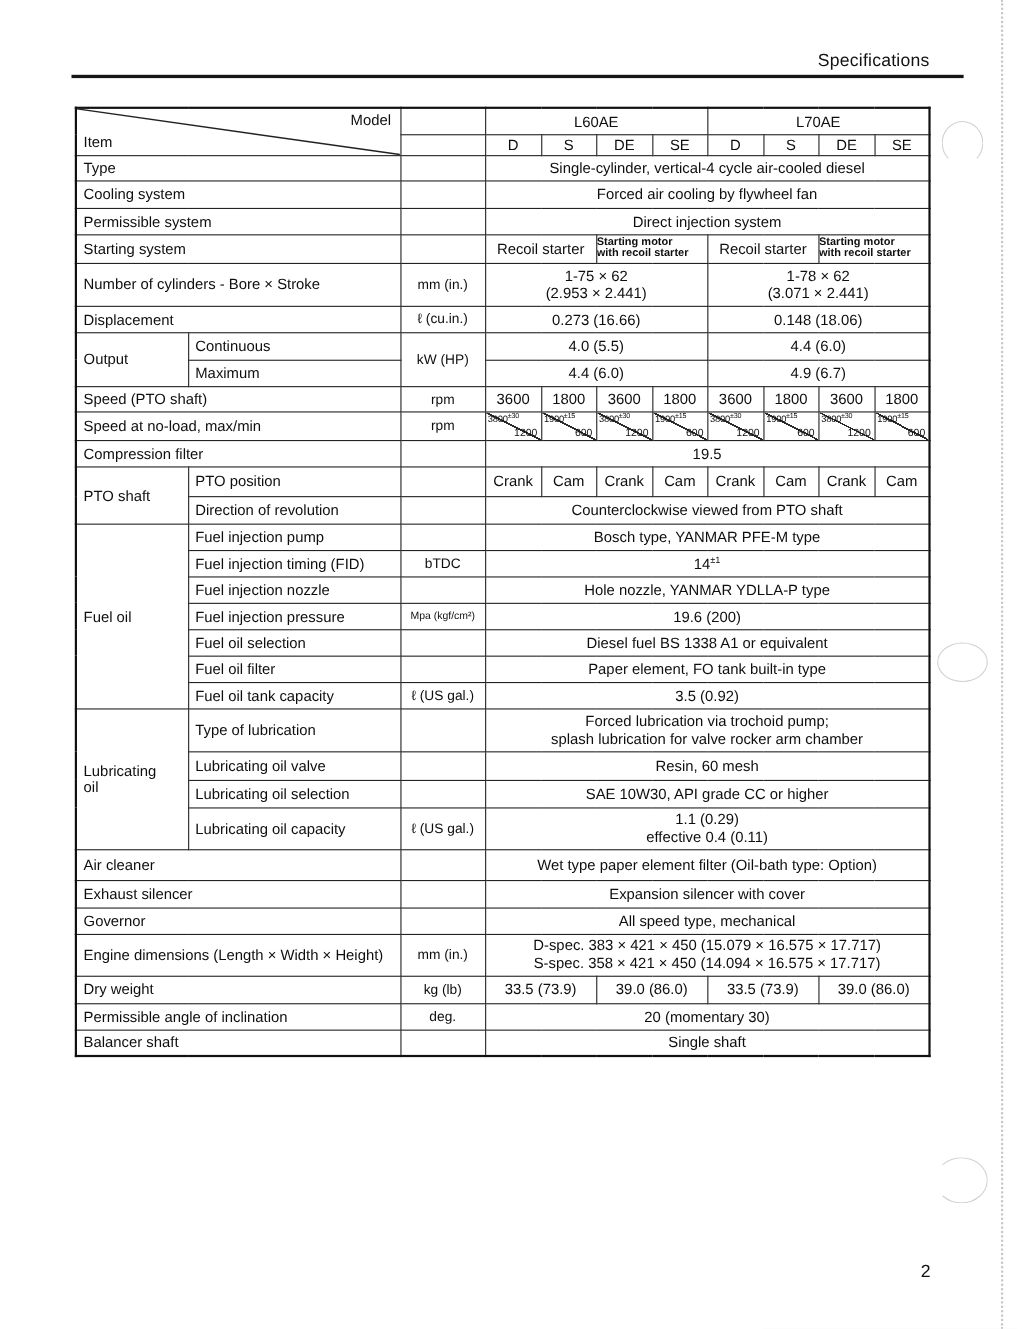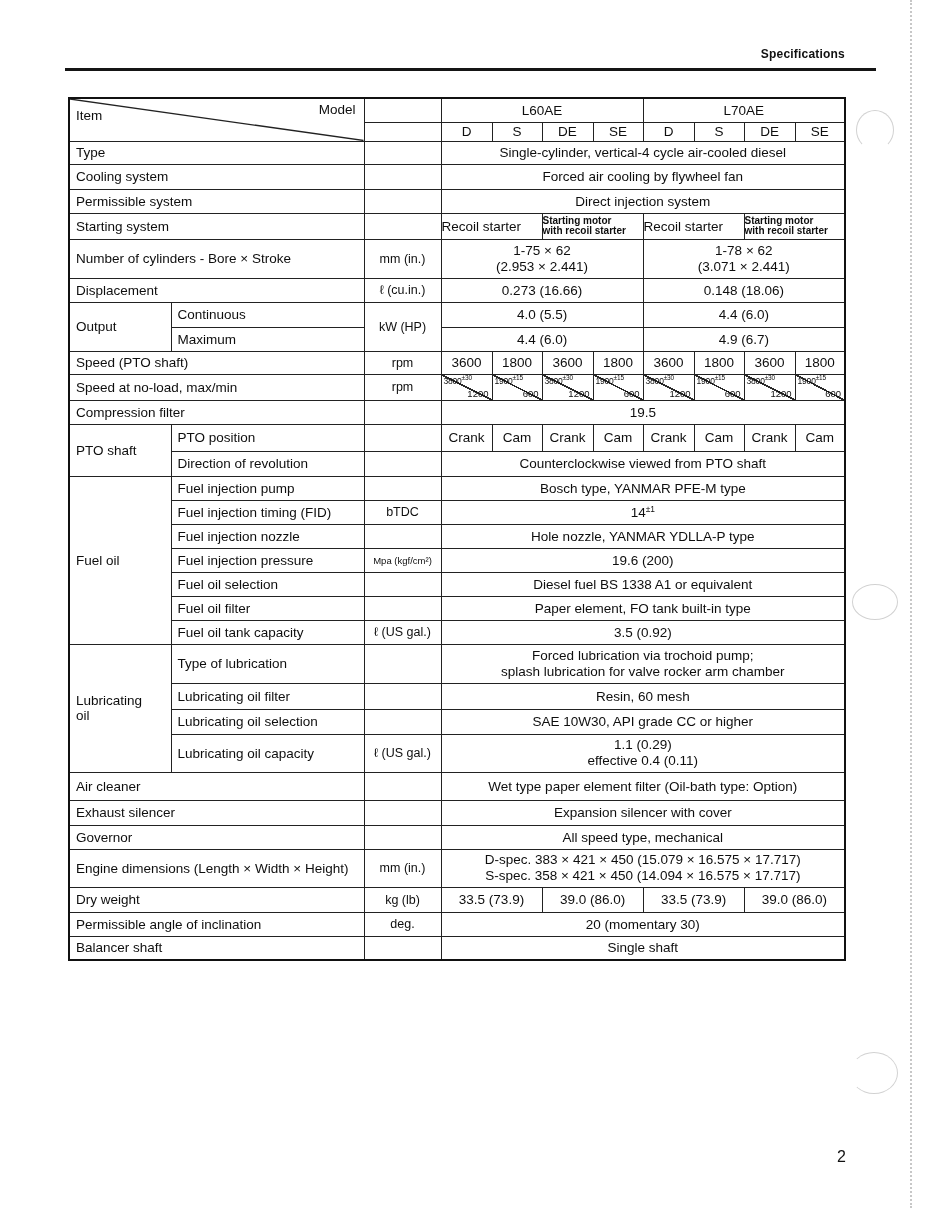--- a/index.html
+++ b/index.html
@@ -1,38 +1,38 @@
 <!DOCTYPE html>
 <html><head>
 <meta charset="utf-8">
 <style>
   html,body{margin:0;padding:0;}
   body{background:#e8e8e8;font-family:"Liberation Sans","DejaVu Sans",sans-serif;color:#111;}
   .page{position:relative;width:938px;height:1208px;background:#ffffff;margin:0 auto;overflow:hidden;}
 
-  .hdr-title{position:absolute;top:47px;right:93px;font-size:12px;font-weight:bold;letter-spacing:.2px;}
+  .hdr-title{position:absolute;top:47px;right:93px;font-size:16px;font-weight:normal;letter-spacing:.2px;}
   .hdr-rule{position:absolute;top:68px;left:65px;width:811px;height:3px;background:#151515;}
 
   .spec-table{position:absolute;left:68px;top:97px;width:777px;border-collapse:collapse;table-layout:fixed;border:2px solid #111;}
   .spec-table td{border:1px solid #222;font-size:13.5px;color:#0e0e0e;padding:0;vertical-align:middle;overflow:hidden;}
   td.l{text-align:left;padding-left:6px;}
   td.c{text-align:center;}
   td.grp{text-align:left;padding-left:6px;vertical-align:middle;margin-top:24px;}
   td.unit{text-align:center;font-size:12.5px;}
   td.unit-sm{text-align:center;font-size:9.5px;}
   .two-line{line-height:1.18;}
   .sm{font-size:12px;}
-  .starter1{font-size:11px;}
+  .starter1{font-size:11px;text-align:center;}
   .starter2{font-size:10px;line-height:1.05;text-align:left;font-weight:bold;}
   sup.tol{font-size:.62em;vertical-align:super;line-height:0;}
 
   .corner{position:relative;}
   .corner svg{position:absolute;inset:0;width:100%;height:100%;}
   .corner .model{position:absolute;top:3px;right:8px;font-size:13.5px;}
-  .corner .item{position:absolute;bottom:18px;left:6px;font-size:13.5px;}
+  .corner .item{position:absolute;bottom:4px;left:6px;font-size:13.5px;}
 
   td.fraccell{padding:0;}
   .frac{position:relative;width:100%;height:25px;
     background-image:linear-gradient(to top right,transparent calc(50% - .8px),#2b2b2b calc(50% - .8px),#2b2b2b calc(50% + .8px),transparent calc(50% + .8px));}
   .fmax{position:absolute;top:1px;left:2px;font-size:8.5px;letter-spacing:-.2px;}
   .fmax sup{font-size:6.5px;vertical-align:super;line-height:0;}
   .fmin{position:absolute;bottom:1px;right:3px;font-size:9.5px;text-align:center;}
 
   .page-number{position:absolute;left:837px;top:1148px;font-size:16px;}
 
@@ -290,21 +290,21 @@
         <div>oil</div>
       </td>
       <td class="l">Type of lubrication</td>
       <td></td>
       <td class="c sm" colspan="8">
         <div class="two-line">Forced lubrication via trochoid pump;</div>
         <div class="two-line">splash lubrication for valve rocker arm chamber</div>
       </td>
     </tr>
     <tr style="height:26px">
-      <td class="l">Lubricating oil filter</td>
+      <td class="l">Lubricating oil valve</td>
       <td></td>
       <td class="c" colspan="8">Resin, 60 mesh</td>
     </tr>
     <tr style="height:25px">
       <td class="l">Lubricating oil selection</td>
       <td></td>
       <td class="c" colspan="8">SAE 10W30, API grade CC or higher</td>
     </tr>
     <tr style="height:38px">
       <td class="l">Lubricating oil capacity</td>

